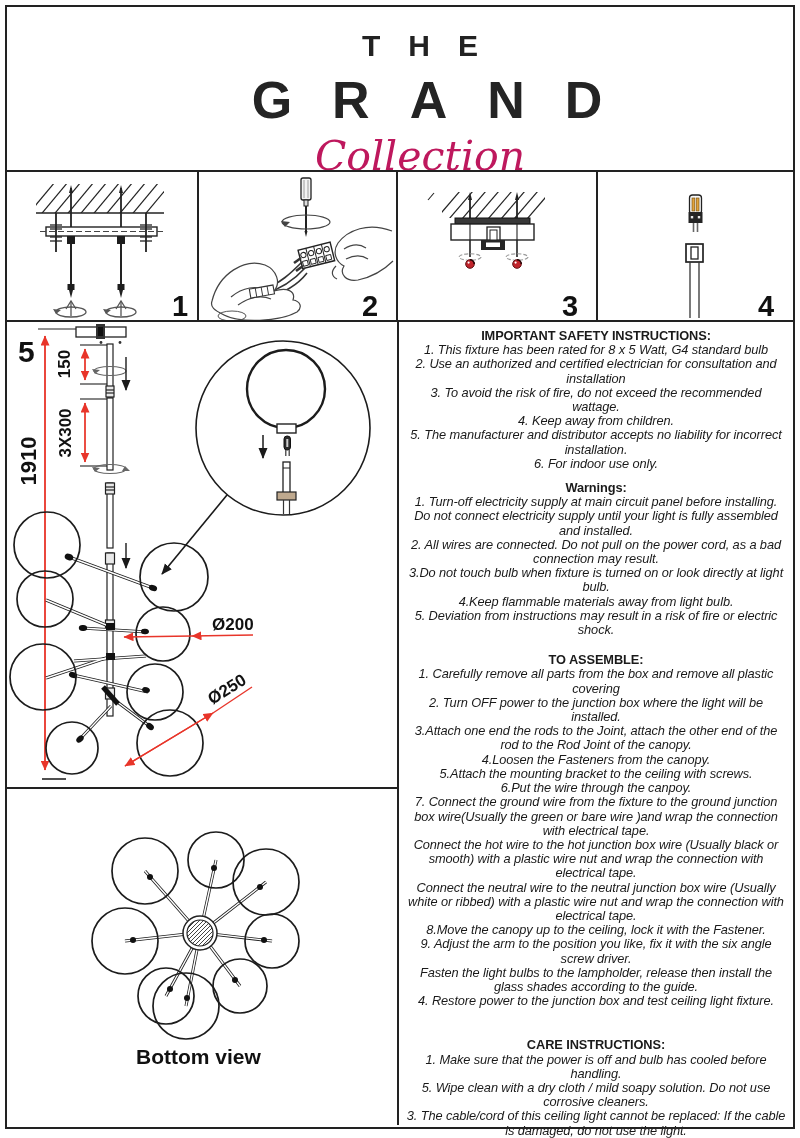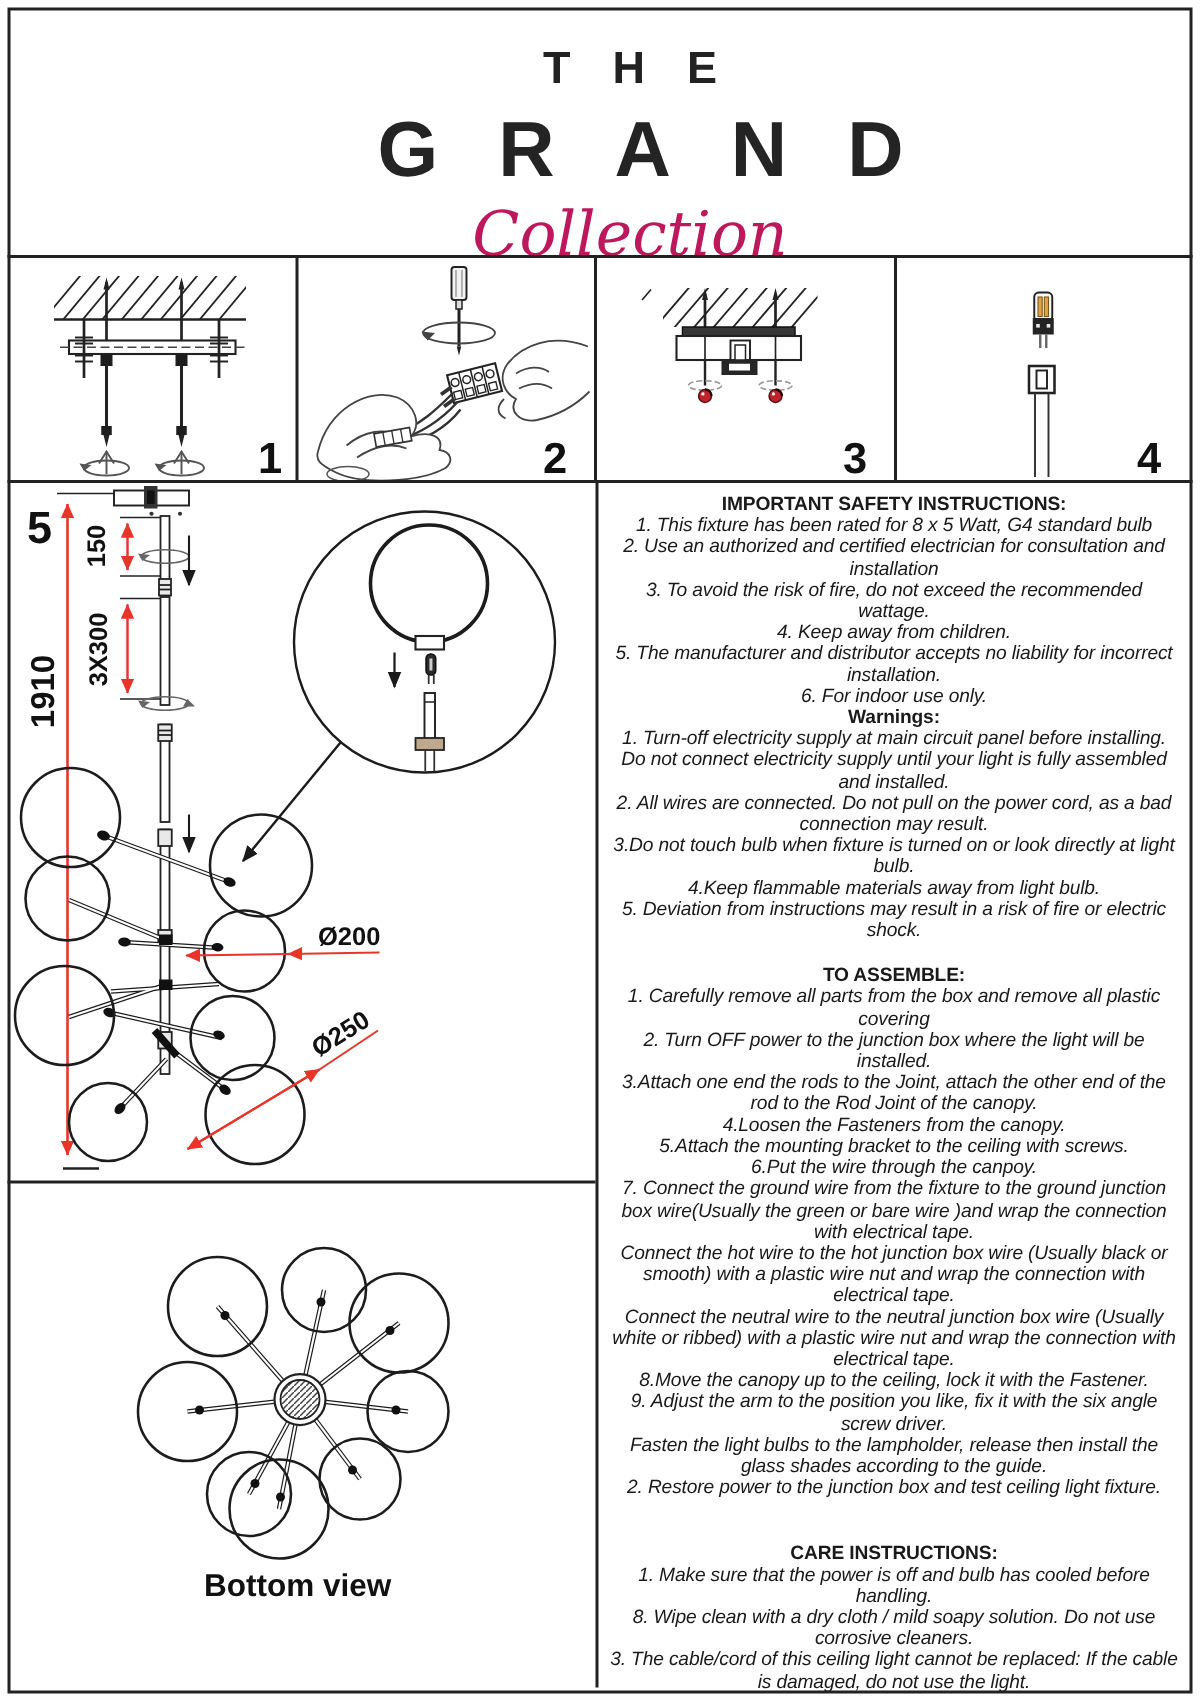--- a/index.html
+++ b/index.html
@@ -17,21 +17,21 @@
   .h-the{margin-top:22px;font-size:30px;font-weight:600;letter-spacing:28px;padding-left:28px;color:#222;}
   .h-grand{margin-top:7px;font-size:52px;font-weight:700;letter-spacing:40px;padding-left:54px;color:#242424;}
   .h-collection{margin-top:2px;font-family:"DejaVu Serif",serif;font-style:italic;font-size:41px;font-weight:500;color:#be185d;}
   
   .step-num{font-size:29px;font-weight:700;color:#111;line-height:1;}
   
   .instructions{left:400px;top:322px;width:388px;height:804px;padding:7px 2px 0 6px;box-sizing:border-box;}
   .sec-title{font-size:12.8px;line-height:14.2px;font-weight:700;letter-spacing:-0.1px;}
   .para{font-size:12.8px;line-height:14.2px;letter-spacing:-0.1px;font-style:italic;}
   .sec{margin:0;text-align:center;}
-  .gap14{margin-top:0;}
+  .gap14{margin-top:10px;}
   .gap16{margin-top:16px;}
   .gap30{margin-top:30px;}
   svg{display:block;font-family:"Liberation Sans", sans-serif;}
   text{fill:#111;}
 </style>
 </head>
 <body>
 
 <div class="page">
 
@@ -462,26 +462,26 @@
       <div class="para">3.Attach one end the rods to the Joint, attach the other end of the rod to the Rod Joint of the canopy.</div>
       <div class="para">4.Loosen the Fasteners from the canopy.</div>
       <div class="para">5.Attach the mounting bracket to the ceiling with screws.</div>
       <div class="para">6.Put the wire through the canpoy.</div>
       <div class="para">7. Connect the ground wire from the fixture to the ground junction box wire(Usually the green or bare wire )and wrap the connection with electrical tape.</div>
       <div class="para">Connect the hot wire to the hot junction box wire (Usually black or smooth) with a plastic wire nut  and wrap the connection with electrical tape.</div>
       <div class="para">Connect the neutral wire to the neutral junction box wire (Usually white or ribbed) with a plastic wire nut and wrap the connection with electrical tape.</div>
       <div class="para">8.Move the canopy up to the ceiling, lock it with the Fastener.</div>
       <div class="para">9. Adjust the arm to the position you like, fix it with the six angle screw driver.</div>
       <div class="para">Fasten the light bulbs to the lampholder, release then install the glass shades according to the guide.</div>
-      <div class="para">2. Restore power to the junction box and test ceiling light fixture.</div>
+      <div class="para">4. Restore power to the junction box and test ceiling light fixture.</div>
     </div>
     <div class="sec gap30">
       <div class="sec-title">CARE INSTRUCTIONS:</div>
       <div class="para">1. Make sure that the power is off and bulb has cooled before handling.</div>
-      <div class="para">8. Wipe clean with a dry cloth / mild soapy solution. Do not use corrosive cleaners.</div>
+      <div class="para">5. Wipe clean with a dry cloth / mild soapy solution. Do not use corrosive cleaners.</div>
       <div class="para">3. The cable/cord of this ceiling light cannot be replaced: If the cable is damaged, do not use the light.</div>
     </div>
   </div>
 
   <div class="abs frame"></div>
   <div class="abs hline" style="left:5px;top:170px;width:790px"></div>
   <div class="abs hline" style="left:5px;top:320px;width:790px"></div>
   <div class="abs vline" style="left:197px;top:172px;height:148px"></div>
   <div class="abs vline" style="left:396px;top:172px;height:148px"></div>
   <div class="abs vline" style="left:596px;top:172px;height:148px"></div>

